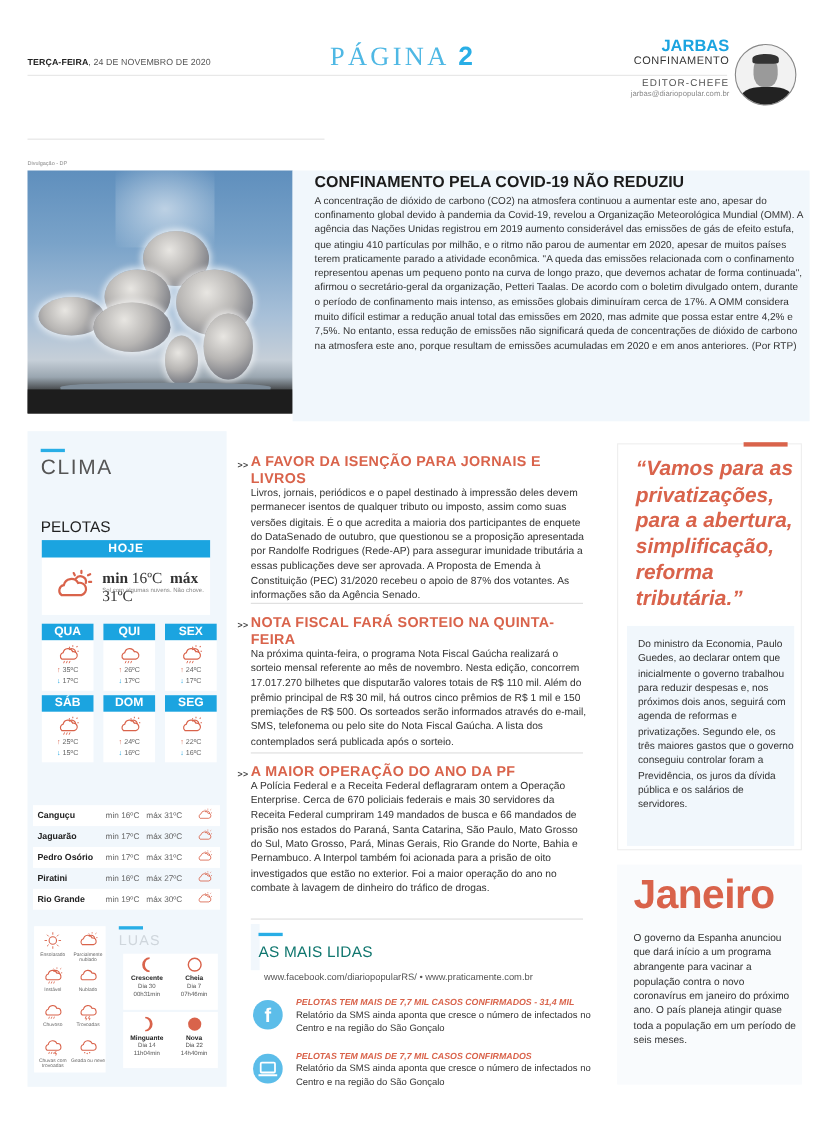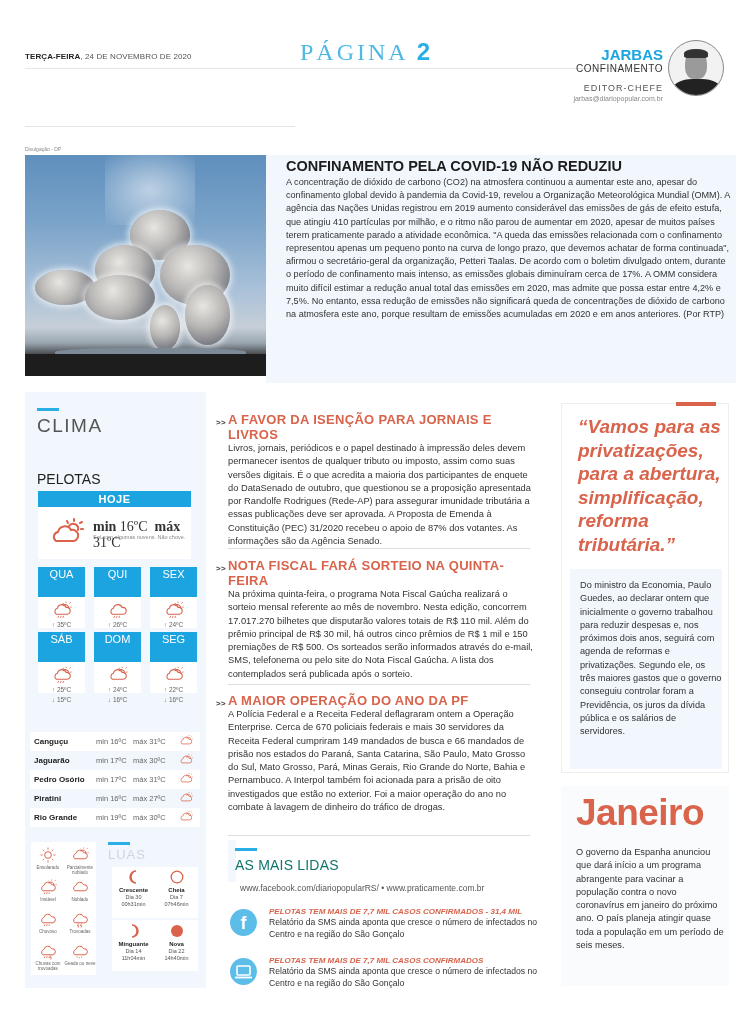--- a/index.html
+++ b/index.html
@@ -5,21 +5,21 @@
   * { box-sizing: border-box; margin: 0; padding: 0; }
   html, body { width: 751px; height: 1024px; background: #ffffff; overflow: hidden; }
   body { font-family: "Liberation Sans", sans-serif; color: #333; position: relative; }
 
   
   .hdr-date { position: absolute; left: 25px; top: 52px; font-size: 8px; color: #555; letter-spacing: 0.1px; }
   .hdr-date b { color: #222; font-weight: bold; }
   .hdr-page { position: absolute; left: 300px; top: 38px; font-family: "Liberation Serif", serif; font-size: 24px; letter-spacing: 3px; color: #4fb8e4; }
   .hdr-page .num { font-family: "Liberation Sans", sans-serif; font-weight: bold; letter-spacing: 0; margin-left: 8px; color: #29aee6; }
   .hdr-line { position: absolute; left: 25px; right: 90px; top: 68px; height: 1px; background: #e6e6e6; }
-  .editor { position: absolute; right: 88px; top: 47px; text-align: right; }
+  .editor { position: absolute; right: 88px; top: 34px; text-align: right; }
   .editor .first { font-size: 15px; font-weight: bold; color: #1ba4e0; line-height: 15px; }
   .editor .last { font-size: 10px; color: #333; letter-spacing: 0.5px; line-height: 13px; }
   .editor .role { font-size: 9px; color: #555; letter-spacing: 1px; margin-top: 8px; }
   .editor .mail { font-size: 7px; color: #888; margin-top: 2px; }
   .avatar { position: absolute; right: 27px; top: 40px; width: 56px; height: 56px; border-radius: 50%; border: 1.5px solid #888; overflow: hidden; background: #f2f2f2; }
   .avatar .head { position: absolute; left: 16px; top: 10px; width: 22px; height: 28px; border-radius: 45% 45% 40% 40%; background: #9a9a9a; }
   .avatar .hair { position: absolute; left: 15px; top: 8px; width: 24px; height: 9px; border-radius: 50% 50% 20% 20%; background: #333; }
   .avatar .body { position: absolute; left: 4px; top: 38px; width: 48px; height: 26px; border-radius: 40% 40% 0 0; background: #222; }
 
   .sep-line { position: absolute; left: 25px; top: 126px; width: 270px; height: 1px; background: #e3e3e3; }
@@ -44,21 +44,21 @@
   .clima-title { position: absolute; left: 12px; top: 16px; }
   .clima-title .t { font-size: 19px; color: #555; letter-spacing: 1.5px; font-weight: normal; margin-top: 4px; }
   .city { position: absolute; left: 12px; top: 79px; font-size: 14px; color: #222; }
   .today-hdr { position: absolute; left: 13px; top: 99px; width: 153px; height: 16px; background: #1ba4e0; color: #fff; font-weight: bold; font-size: 11px; text-align: center; line-height: 16px; letter-spacing: 0.5px; }
   .today-box { position: absolute; left: 13px; top: 115px; width: 153px; height: 52px; background: #fff; }
   .today-icon { position: absolute; left: 12px; top: 10px; width: 34px; height: 30px; }
   .today-temp { position: absolute; left: 55px; top: 12px; font-size: 14px; color: #333; font-family: Liberation Serif, serif; }
   .today-temp b { font-weight: bold; }
   .today-desc { position: absolute; left: 55px; top: 27px; width: 95px; font-size: 5.5px; color: #888; line-height: 7px; }
   .day { position: absolute; width: 47px; height: 61px; background: #fff; }
-  .day .dh { height: 30px; background: #1ba4e0; color: #fff; font-weight: normal; font-size: 11px; text-align: center; line-height: 15px; }
+  .day .dh { height: 15px; background: #1ba4e0; color: #fff; font-weight: bold; font-size: 11px; text-align: center; line-height: 15px; }
   .day svg { display: block; margin: 3px auto 0; }
   .day .hi, .day .lo { font-size: 6.5px; color: #666; text-align: center; line-height: 10px; }
   .day .hi .ar { color: #d9634b; } .day .lo .ar { color: #1ba4e0; }
   .cities { position: absolute; left: 5px; top: 340px; width: 170px; }
   .crow { height: 19px; display: flex; align-items: center; font-size: 7.5px; color: #666; }
   .crow:nth-child(odd) { background: #fff; }
   .crow .cn { width: 66px; padding-left: 4px; font-weight: bold; color: #222; font-size: 8px; }
   .crow .mn { width: 37px; } .crow .mx { width: 46px; }
   .legend { position: absolute; left: 6px; top: 450px; width: 65px; height: 133px; background: #fff; }
   .lg-item { position: absolute; width: 32px; text-align: center; font-size: 4.5px; color: #666; line-height: 5px; }

